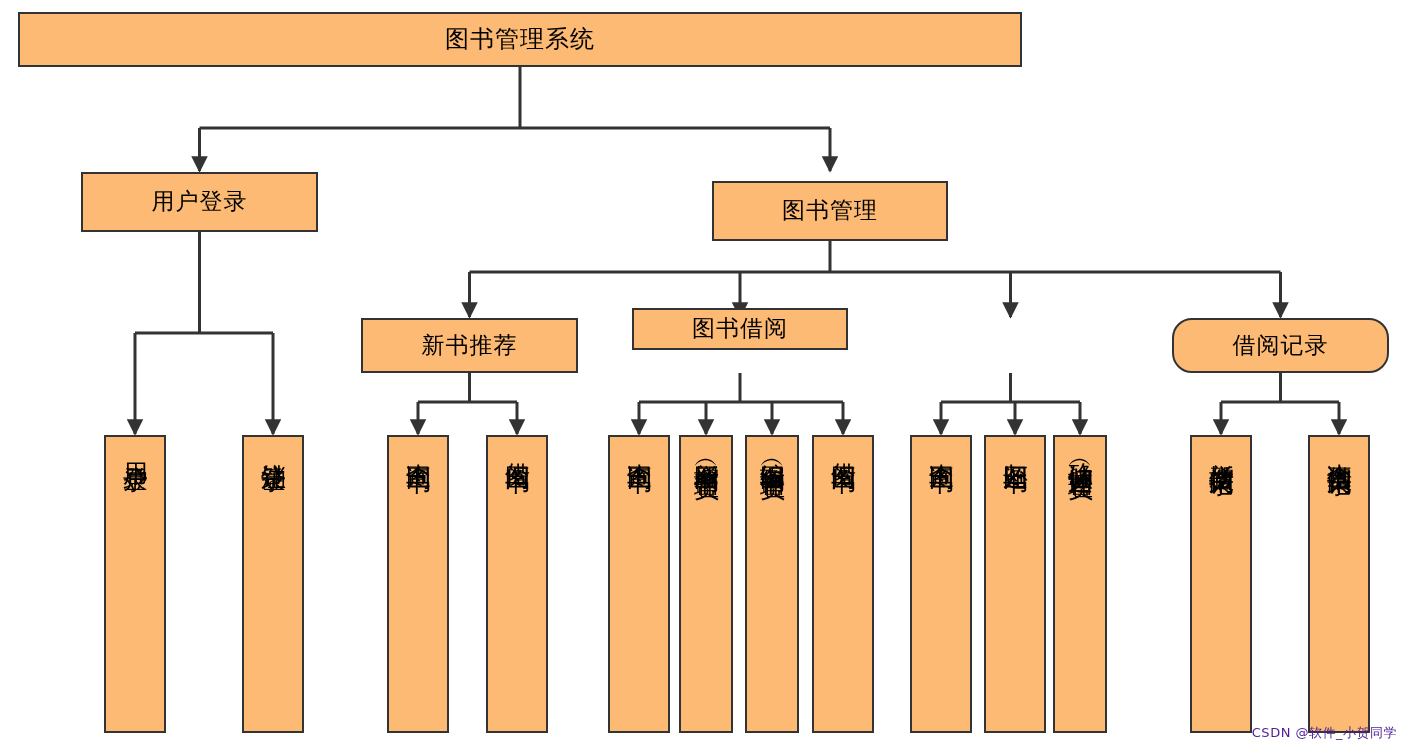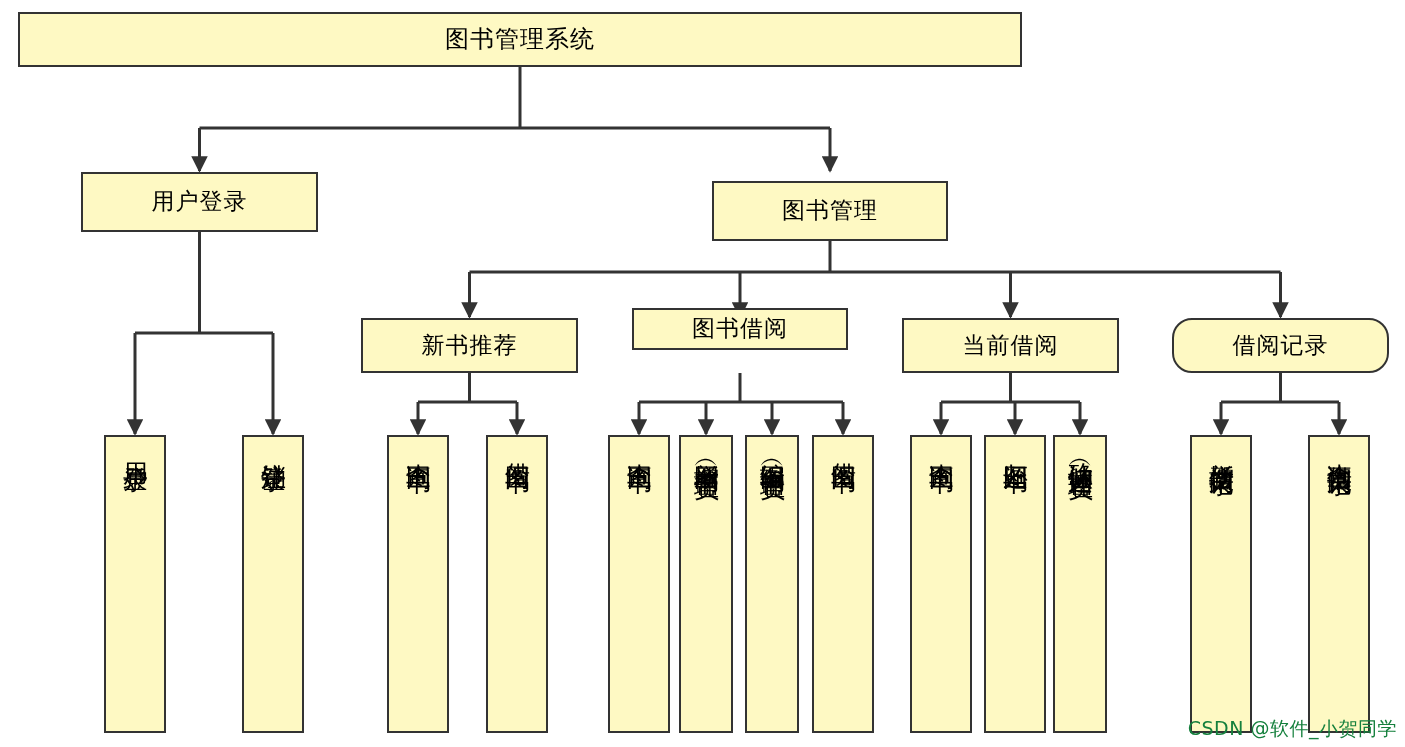--- a/index.html
+++ b/index.html
@@ -23,21 +23,21 @@
     left: 0;
     top: 0;
     width: 1405px;
     height: 747px;
     pointer-events: none;
   }
   .node {
     position: absolute;
     box-sizing: border-box;
     border: 2px solid #333333;
-    background: #fef9c3;
+    background: #fdba74;
     color: #000000;
     display: flex;
     align-items: center;
     justify-content: center;
     text-align: right;
   }
   .node.h {
     
     font-size: 23px;
     letter-spacing: 1px;
@@ -59,22 +59,22 @@
     white-space: nowrap;
     display: block;
   }
   .node.root {
     font-size: 24px;
   }
   #watermark {
     position: absolute;
     right: 8px;
     bottom: 5px;
-    font-size: 19px;
-    color: #15803d;
+    font-size: 13px;
+    color: #4c1d95;
     letter-spacing: 0.5px;
     white-space: nowrap;
     user-select: none;
   }
 </style>
 </head>
 <body>
 
 <div id="diagram-root">
 
@@ -121,21 +121,20 @@
       </g>
   </svg>
 
   <div class="node h root" id="n-root" style="left: 18px; top: 12px; width: 1004px; height: 55px;">图书管理系统</div>
 
   <div class="node h" id="n-user-login" style="left: 81px; top: 172px; width: 237px; height: 60px;">用户登录</div>
   <div class="node h" id="n-book-manage" style="left: 712px; top: 181px; width: 236px; height: 60px;">图书管理</div>
 
   <div class="node h" id="n-new-book-recommend" style="left: 361px; top: 318px; width: 217px; height: 55px;">新书推荐</div>
   <div class="node h" id="n-book-borrow" style="left: 632px; top: 308px; width: 216px; height: 42px;">图书借阅</div>
-  <div class="node h" id="n-current-borrow" style="left: 902px; top: 318px; width: 217px; height: 55px;">当前借阅</div>
   <div class="node h" id="n-borrow-record" style="left: 1172px; top: 318px; width: 217px; height: 55px; border-radius: 20px;">借阅记录</div>
 
   <div class="node v" id="n-leaf-user-login" style="left: 104px; top: 435px; width: 62px; height: 298px;">
     <span class="vtext">用户登录</span>
   </div>
   <div class="node v" id="n-leaf-logout-login" style="left: 242px; top: 435px; width: 62px; height: 298px;">
     <span class="vtext">注销登录</span>
   </div>
   <div class="node v" id="n-leaf-query-book-1" style="left: 387px; top: 435px; width: 62px; height: 298px;">
     <span class="vtext">查询图书</span>

